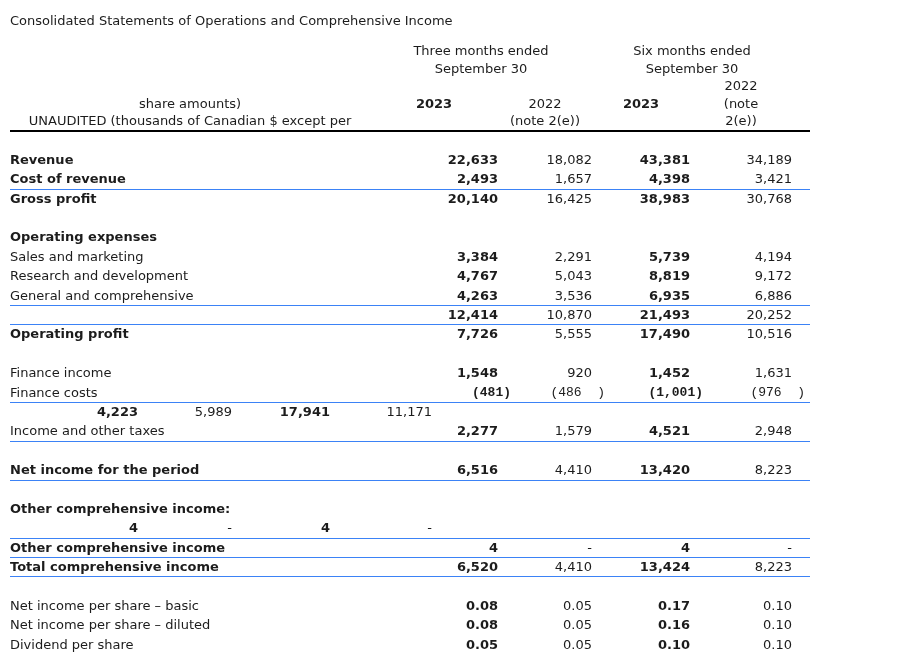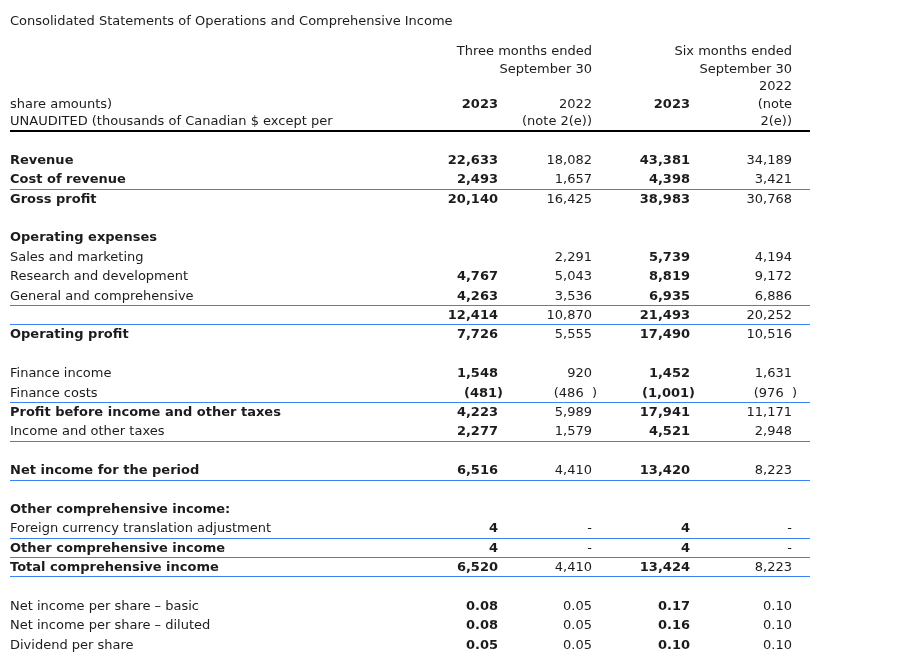--- a/index.html
+++ b/index.html
@@ -8,36 +8,36 @@
   .page { padding:12px 12px 0 10px; }
   .title { height:18px; line-height:18px; margin-bottom:12px; }
   .table { width:800px; }
 
   
   .hgroups { display:flex; }
   .hgroup-spacer { flex:1; }
   .hgroup1 { width:222px; text-align:right; }
   .hgroup2 { width:200px; text-align:right; }
   .hpad { width:18px; }
-  .hline { height:17.5px; line-height:17.5px; }
+  .hline { height:17.5px; line-height:17.5px;text-align:center; }
 
   .hcols { display:flex; }
   .hlabel { flex:1; }
   .hcol { text-align:right; }
   .c1 { width:128px; } .c2 { width:94px; } .c3 { width:98px; } .c4 { width:102px; }
   .hrule { height:2px; background:#000; }
 
   
   .row { display:flex; height:19.4px; line-height:18px; }
   .row.rule { border-bottom:1px solid #3b82f6; }
   .cell.label { flex:1; white-space:nowrap; overflow:hidden; }
   .cell.v { text-align:right; white-space:pre; }
   .pad { width:18px; }
   .b { font-weight:bold; }
-  .neg { position:relative; left:5px; }
+  .neg { position:relative; left:13px;font-family:Liberation Mono, monospace; }
 </style>
 </head>
 <body>
 
 <div class="page">
 
   <div class="title">Consolidated Statements of Operations and Comprehensive Income</div>
 
   <div class="table">
 
@@ -115,20 +115,21 @@
         <div class="row">
           <div class="cell label b">Operating expenses</div>
           <div class="cell v c1 b"></div>
           <div class="cell v c2"></div>
           <div class="cell v c3 b"></div>
           <div class="cell v c4"></div>
           <div class="pad"></div>
         </div>
         <div class="row">
           <div class="cell label">Sales and marketing</div>
+          <div class="cell v c1 b">3,384</div>
           <div class="cell v c2">2,291</div>
           <div class="cell v c3 b">5,739</div>
           <div class="cell v c4">4,194</div>
           <div class="pad"></div>
         </div>
         <div class="row">
           <div class="cell label">Research and development</div>
           <div class="cell v c1 b">4,767</div>
           <div class="cell v c2">5,043</div>
           <div class="cell v c3 b">8,819</div>
@@ -170,21 +171,20 @@
         </div>
         <div class="row rule">
           <div class="cell label">Finance costs</div>
           <div class="cell v c1 b neg">(481)</div>
           <div class="cell v c2 neg">(486  )</div>
           <div class="cell v c3 b neg">(1,001)</div>
           <div class="cell v c4 neg">(976  )</div>
           <div class="pad"></div>
         </div>
         <div class="row">
-          <div class="cell label b">Profit before income and other taxes</div>
           <div class="cell v c1 b">4,223</div>
           <div class="cell v c2">5,989</div>
           <div class="cell v c3 b">17,941</div>
           <div class="cell v c4">11,171</div>
           <div class="pad"></div>
         </div>
         <div class="row rule">
           <div class="cell label">Income and other taxes</div>
           <div class="cell v c1 b">2,277</div>
           <div class="cell v c2">1,579</div>
@@ -204,21 +204,20 @@
         <div class="row"></div>
         <div class="row">
           <div class="cell label b">Other comprehensive income:</div>
           <div class="cell v c1 b"></div>
           <div class="cell v c2"></div>
           <div class="cell v c3 b"></div>
           <div class="cell v c4"></div>
           <div class="pad"></div>
         </div>
         <div class="row rule">
-          <div class="cell label">Foreign currency translation adjustment</div>
           <div class="cell v c1 b">4</div>
           <div class="cell v c2">-</div>
           <div class="cell v c3 b">4</div>
           <div class="cell v c4">-</div>
           <div class="pad"></div>
         </div>
         <div class="row rule">
           <div class="cell label b">Other comprehensive income</div>
           <div class="cell v c1 b">4</div>
           <div class="cell v c2">-</div>

